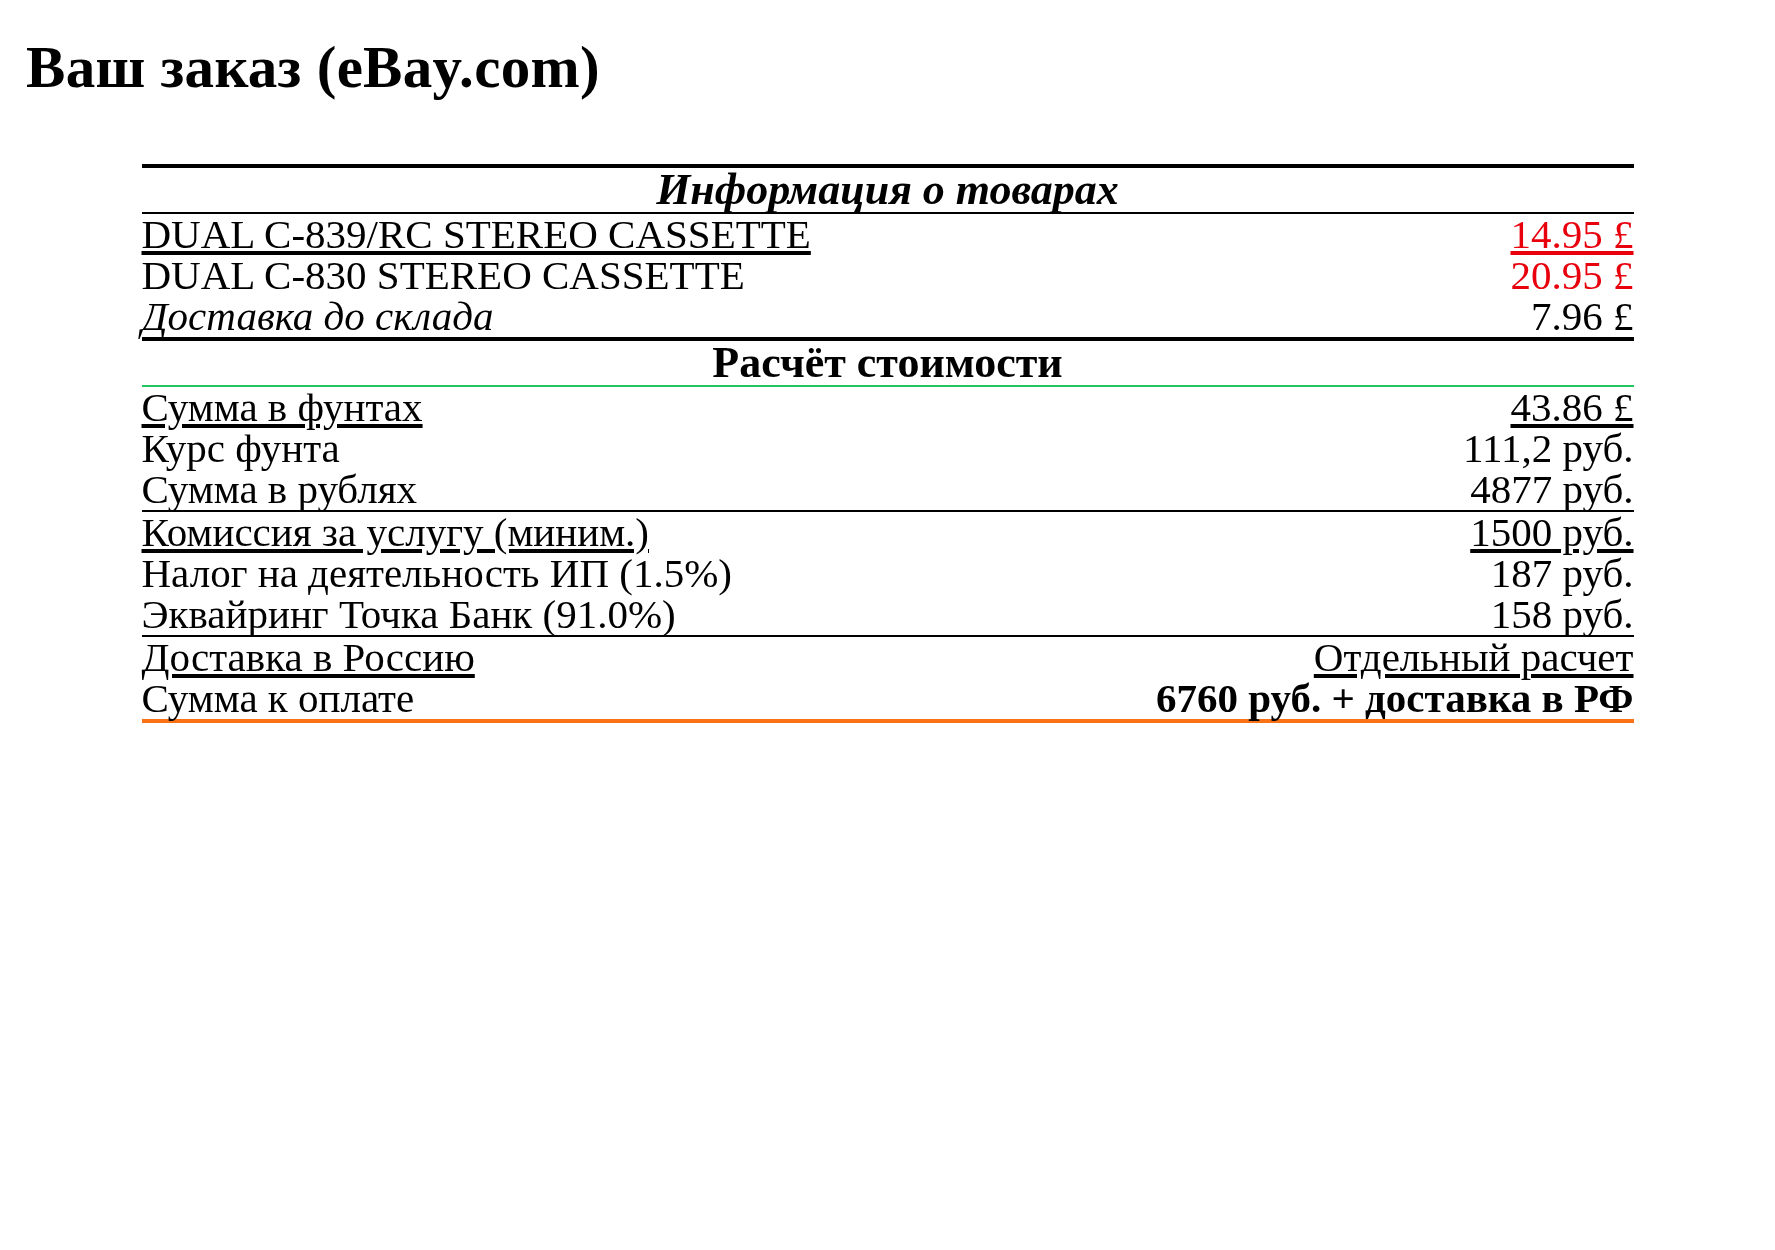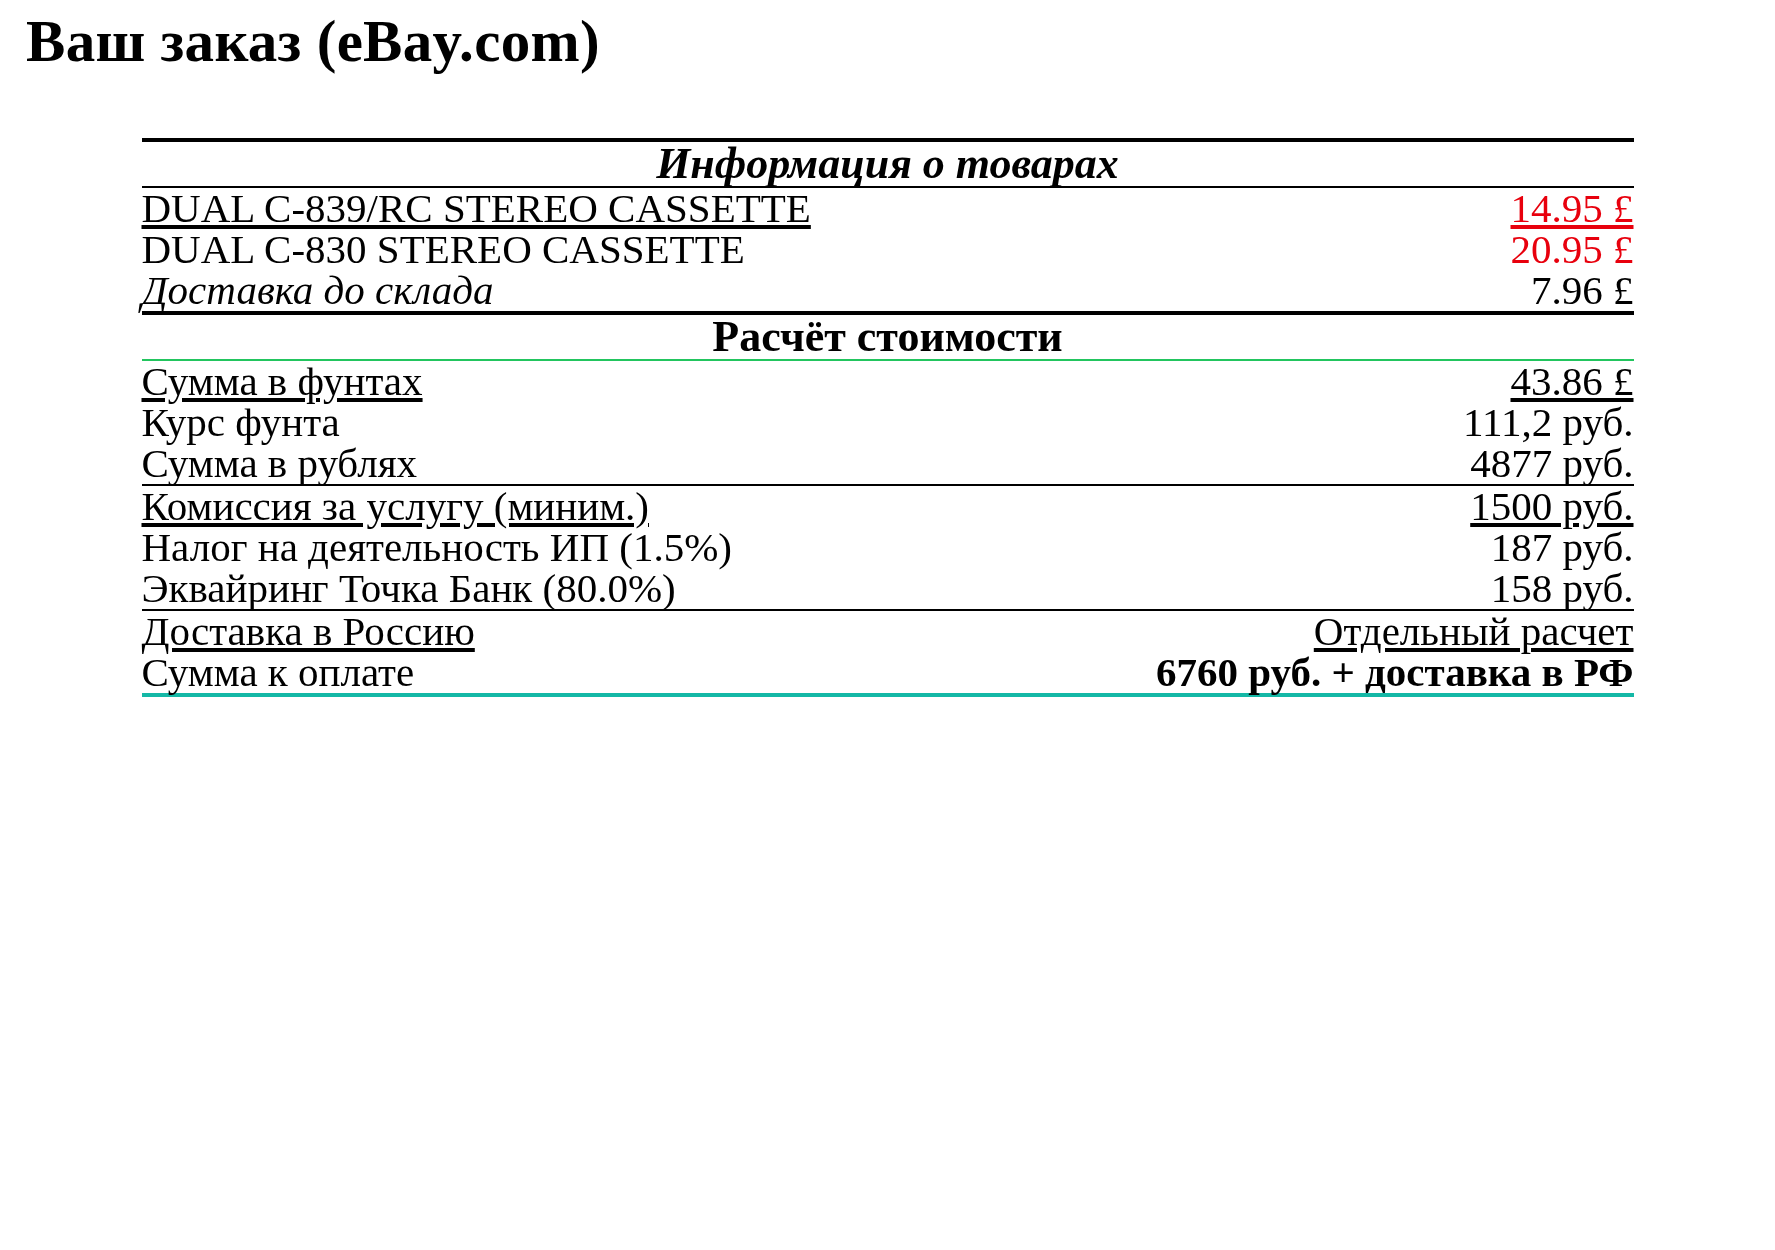--- a/index.html
+++ b/index.html
@@ -12,21 +12,21 @@
     height: 1250px;
     font-family: "Liberation Serif", "DejaVu Serif", serif;
     color: #000000;
     overflow: hidden;
   }
   .page {
     position: relative;
     width: 1775px;
     height: 1250px;
     box-sizing: border-box;
-    padding: 8px 0 0 0;
+    padding: 34px 0 0 0;
   }
   .doc-title {
     font-family: "Liberation Serif", "DejaVu Serif", serif;
     font-weight: bold;
     font-size: 59px;
     line-height: 1.15;
     margin: 0 0 0 26px;
     letter-spacing: 0.3px;
   }
   .table-wrap {
@@ -40,21 +40,21 @@
     line-height: 1.0;
   }
   table.order td {
     padding: 0;
     vertical-align: baseline;
   }
   .rule-heavy-top > td {
     border-top: 4px solid #000000;
   }
   .rule-heavy-bottom > td {
-    border-bottom: 4px solid #14b8a6;
+    border-bottom: 4px solid #f97316;
   }
   .rule-light-top > td {
     border-top: 2px solid #000000;
     margin-top: 48px;
   }
   .section-head td {
     text-align: center;
     font-weight: bold;
     font-size: 44px;
     padding: 13px 0 15px 0;
@@ -122,21 +122,21 @@
 
         <tr class="rule-light-top grp-pad-top">
           <td class="label">Комиссия за услугу (миним.)</td>
           <td class="value">1500 руб.</td>
         </tr>
         <tr>
           <td class="label">Налог на деятельность ИП (1.5%)</td>
           <td class="value">187 руб.</td>
         </tr>
         <tr>
-          <td class="label">Эквайринг Точка Банк (80.0%)</td>
+          <td class="label">Эквайринг Точка Банк (91.0%)</td>
           <td class="value">158 руб.</td>
         </tr>
 
         <tr class="rule-light-top grp-pad-top">
           <td class="label">Доставка в Россию</td>
           <td class="value">Отдельный расчет</td>
         </tr>
         <tr class="grp-pad-bot rule-heavy-bottom">
           <td class="label">Сумма к оплате</td>
           <td class="value bold">6760 руб. + доставка в РФ</td>

